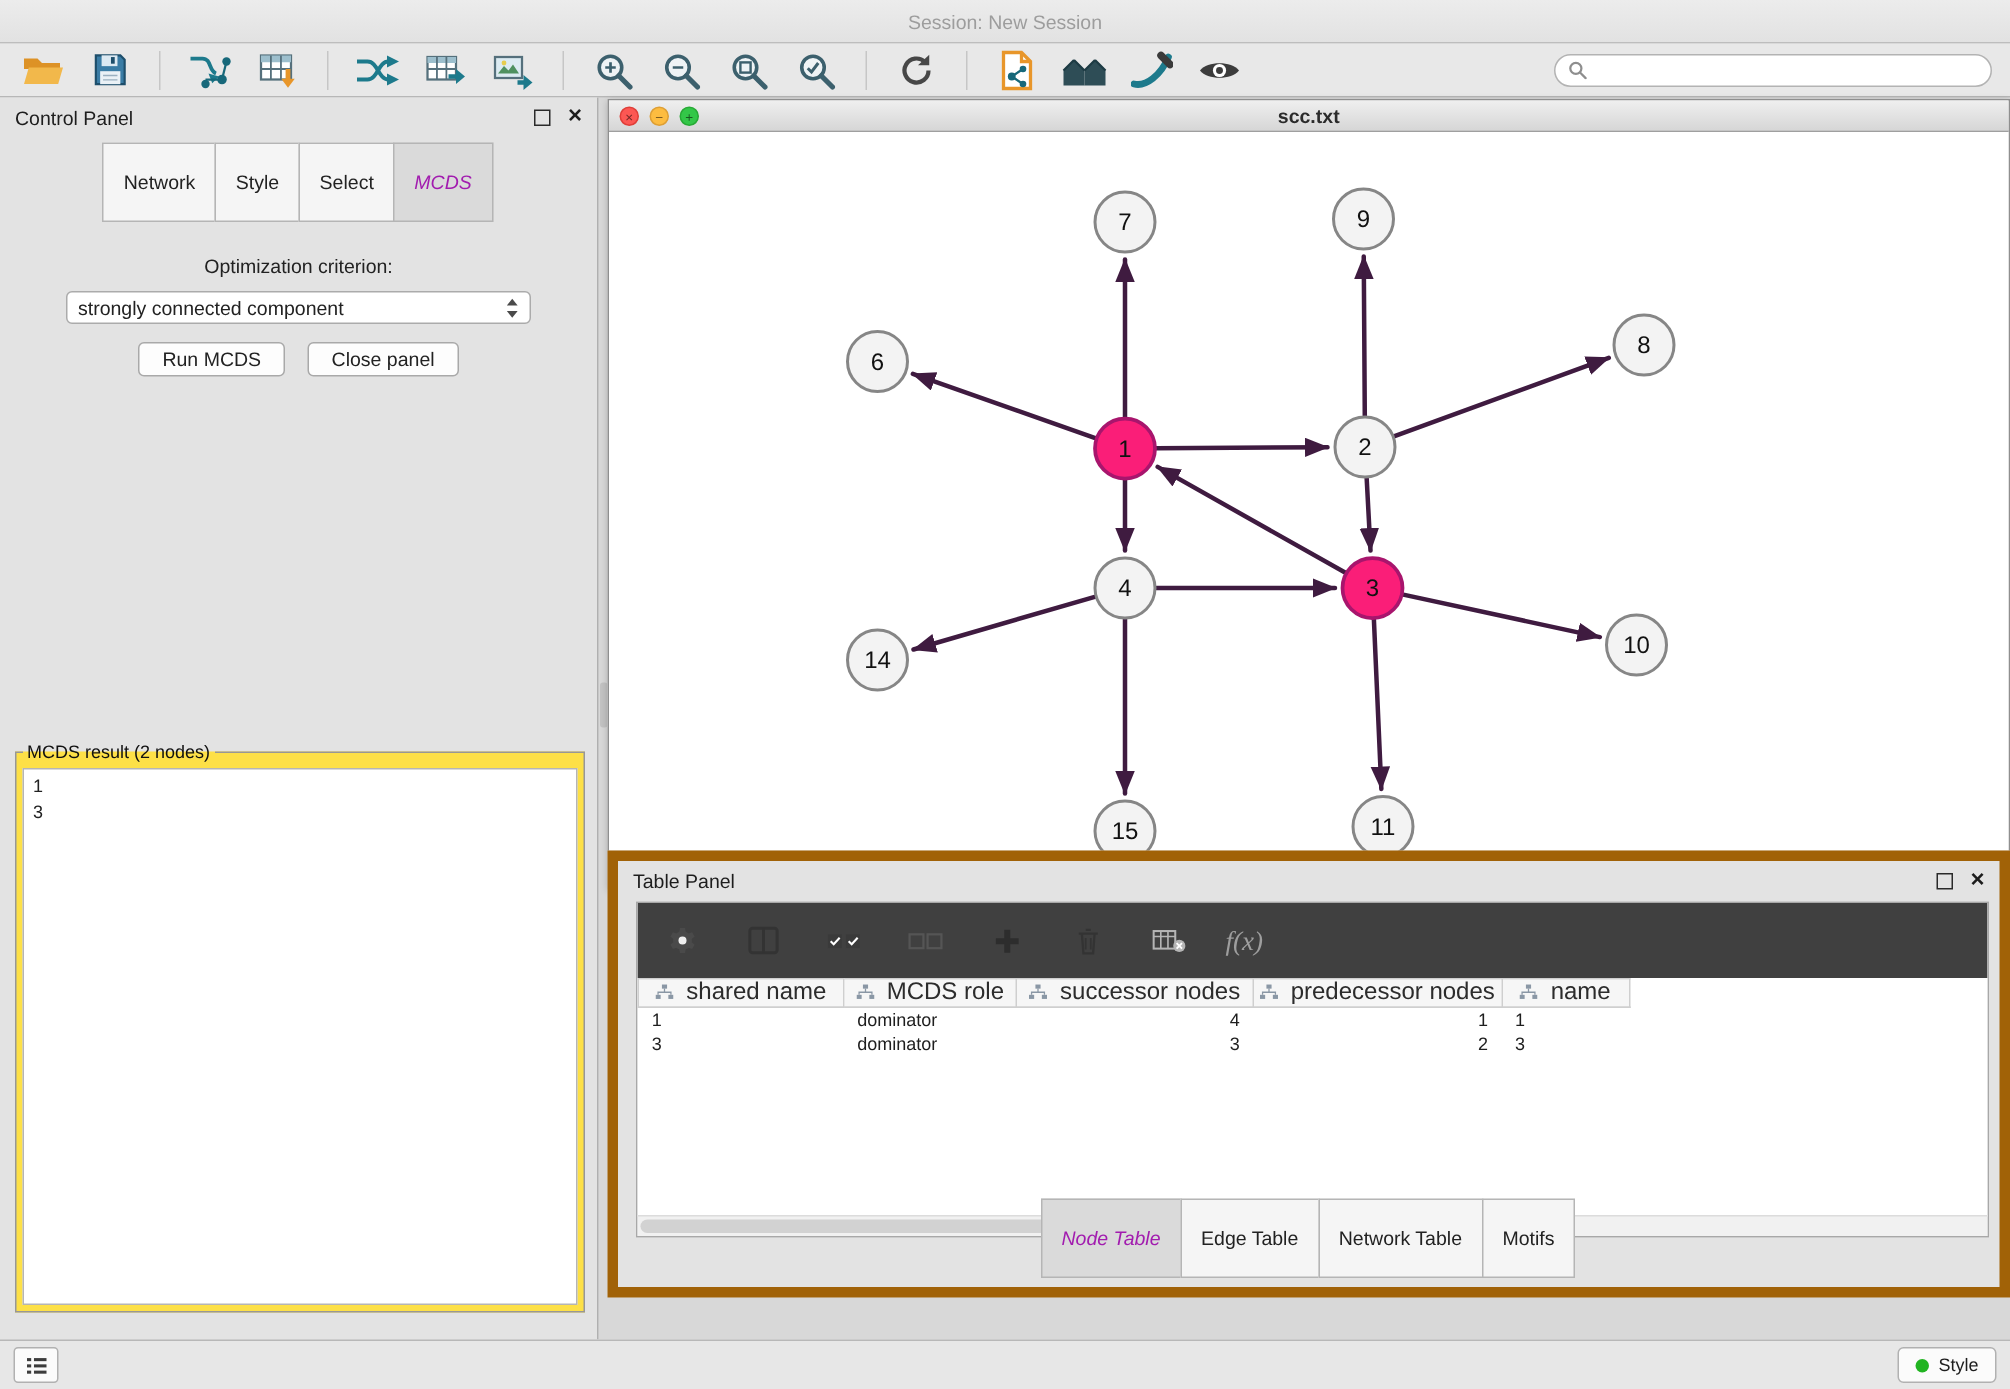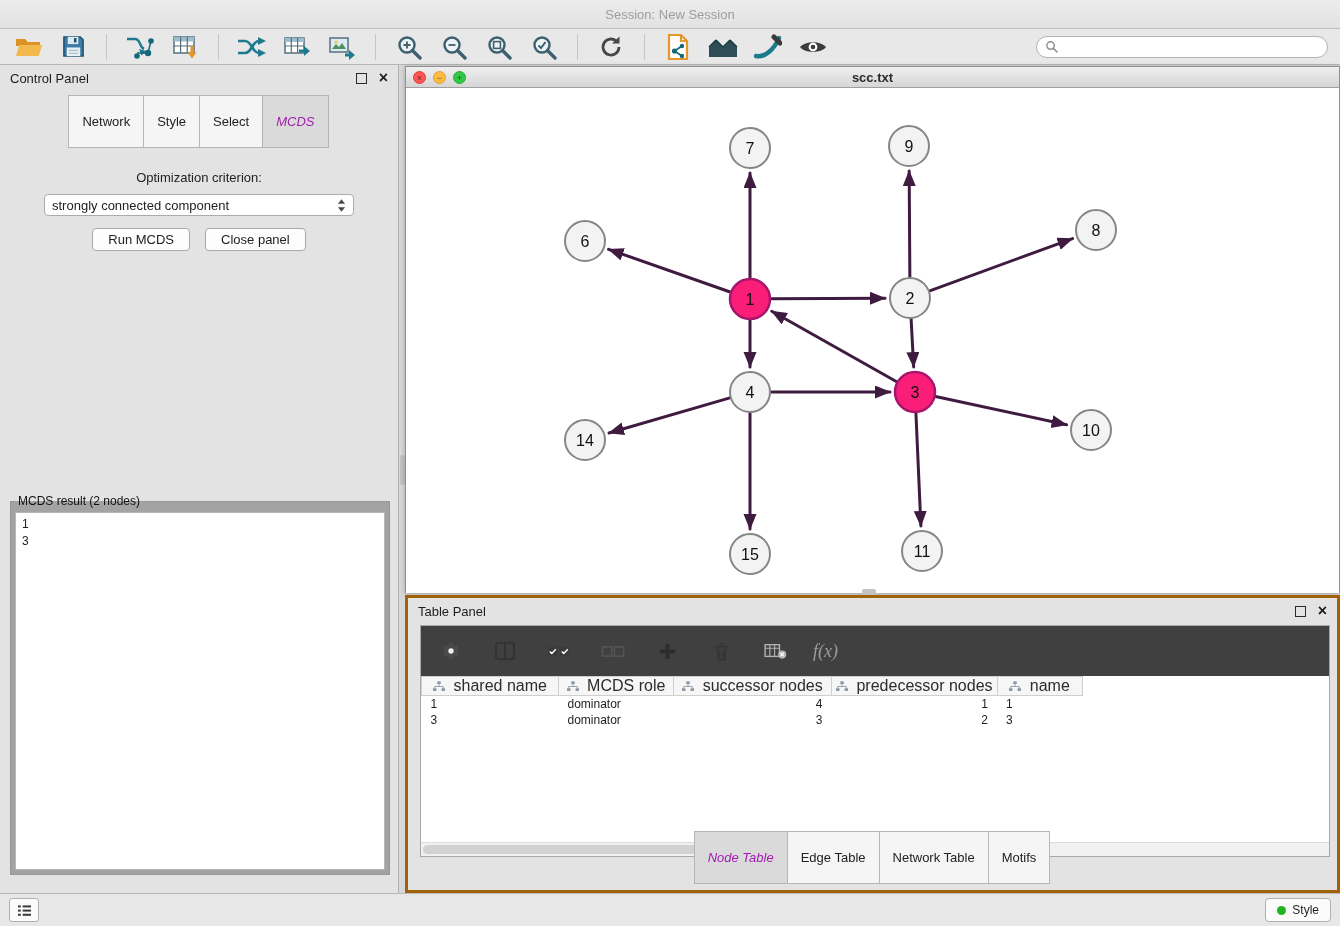--- a/index.html
+++ b/index.html
@@ -35,40 +35,40 @@
   .tab.active{background:#dadada;color:#a21caf;font-style:italic;}
   .cp-body{text-align:center;padding-top:22px;}
   .opt-label{font-size:13px;margin-bottom:9px;}
   .dropdown{width:310px;height:22px;margin:0 auto;background:#fff;border:1px solid #ababab;border-radius:4px;
     display:flex;align-items:center;padding:0 7px;box-sizing:border-box;font-size:13px;}
   .dropdown .dval{flex:1;text-align:left;}
   .btn-row{margin-top:12px;display:flex;justify-content:center;gap:15px;}
   .pbtn{padding:3px 15px;background:#fdfdfd;border:1px solid #a9a9a9;border-radius:4px;font-size:13px;
     font-family:inherit;color:#222;}
   .result-box{position:absolute;left:10px;right:8px;top:429px;bottom:18px;margin:0;
-    border:1px solid #979797;padding:4px;min-width:0;display:flex;flex-direction:row;background:#a3a3a3;}
+    border:1px solid #979797;padding:4px;min-width:0;display:flex;flex-direction:row;background:#fde047;}
   .result-box legend{font-size:12px;padding:0 3px;text-align:left;color:#111;}
   .result-inner{flex:1;background:#fff;border:1px solid #b5b5b5;text-align:left;font-size:12px;
     padding:3px 6px;white-space:pre-line;line-height:17px;color:#222;overflow:hidden;}
   
   .network-window{position:absolute;left:405px;top:66px;width:935px;height:527px;
     border:1px solid #8f8f8f;box-sizing:border-box;background:#fff;box-shadow:0 1px 5px rgba(0,0,0,.25);}
   .nw-titlebar{height:20px;background:linear-gradient(#efefef,#d6d6d6);border-bottom:1px solid #9f9f9f;
     display:flex;align-items:center;padding:0 7px;position:relative;}
   .tl{width:13px;height:13px;border-radius:50%;margin-right:7px;font-size:9px;line-height:12px;
     text-align:center;color:rgba(0,0,0,.55);box-sizing:border-box;}
   .tl.red{background:#fc5753;border:1px solid #df3e38;}
   .tl.yellow{background:#fdbc40;border:1px solid #de9f34;}
   .tl.green{background:#33c748;border:1px solid #27aa35;}
   .nw-title{position:absolute;left:0;right:0;text-align:center;font-size:13px;font-weight:600;color:#2b2b2b;}
   .nw-canvas{width:100%;height:505px;background:#fff;}
   .nw-canvas svg{display:block;width:100%;height:100%;}
   
-  .table-panel{position:absolute;left:405px;top:595px;width:935px;height:298px;background:#e3e3e3;
-    box-sizing:border-box;border:3px solid #a16207;}
+  .table-panel{position:absolute;left:405px;top:567px;width:935px;height:298px;background:#e3e3e3;
+    box-sizing:border-box;border:7px solid #a16207;}
   .tp-inner{position:absolute;left:12px;right:7px;top:27px;bottom:33px;background:#fff;
     border:1px solid #a8a8a8;overflow:hidden;}
   .tp-toolbar{height:50px;background:#404040;display:flex;align-items:center;padding:0 14px;gap:22px;}
   .fx{font-family:"Liberation Serif","DejaVu Serif",serif;font-style:italic;font-size:18px;color:#9e9e9e;}
   .tp-tablewrap{position:absolute;left:0;right:0;top:50px;bottom:13px;background:#fff;overflow:hidden;}
   table{border-collapse:collapse;table-layout:fixed;font-size:12px;}
   th{border:1px solid #cfcfcf;background:#f6f6f6;font-weight:normal;height:18px;padding:0 4px;
     font-size:16px;color:#2c2c2c;white-space:nowrap;overflow:hidden;}
   th svg{vertical-align:-1px;margin-right:4px;}
   td{height:16px;padding:0 9px;white-space:nowrap;color:#1e1e1e;}

